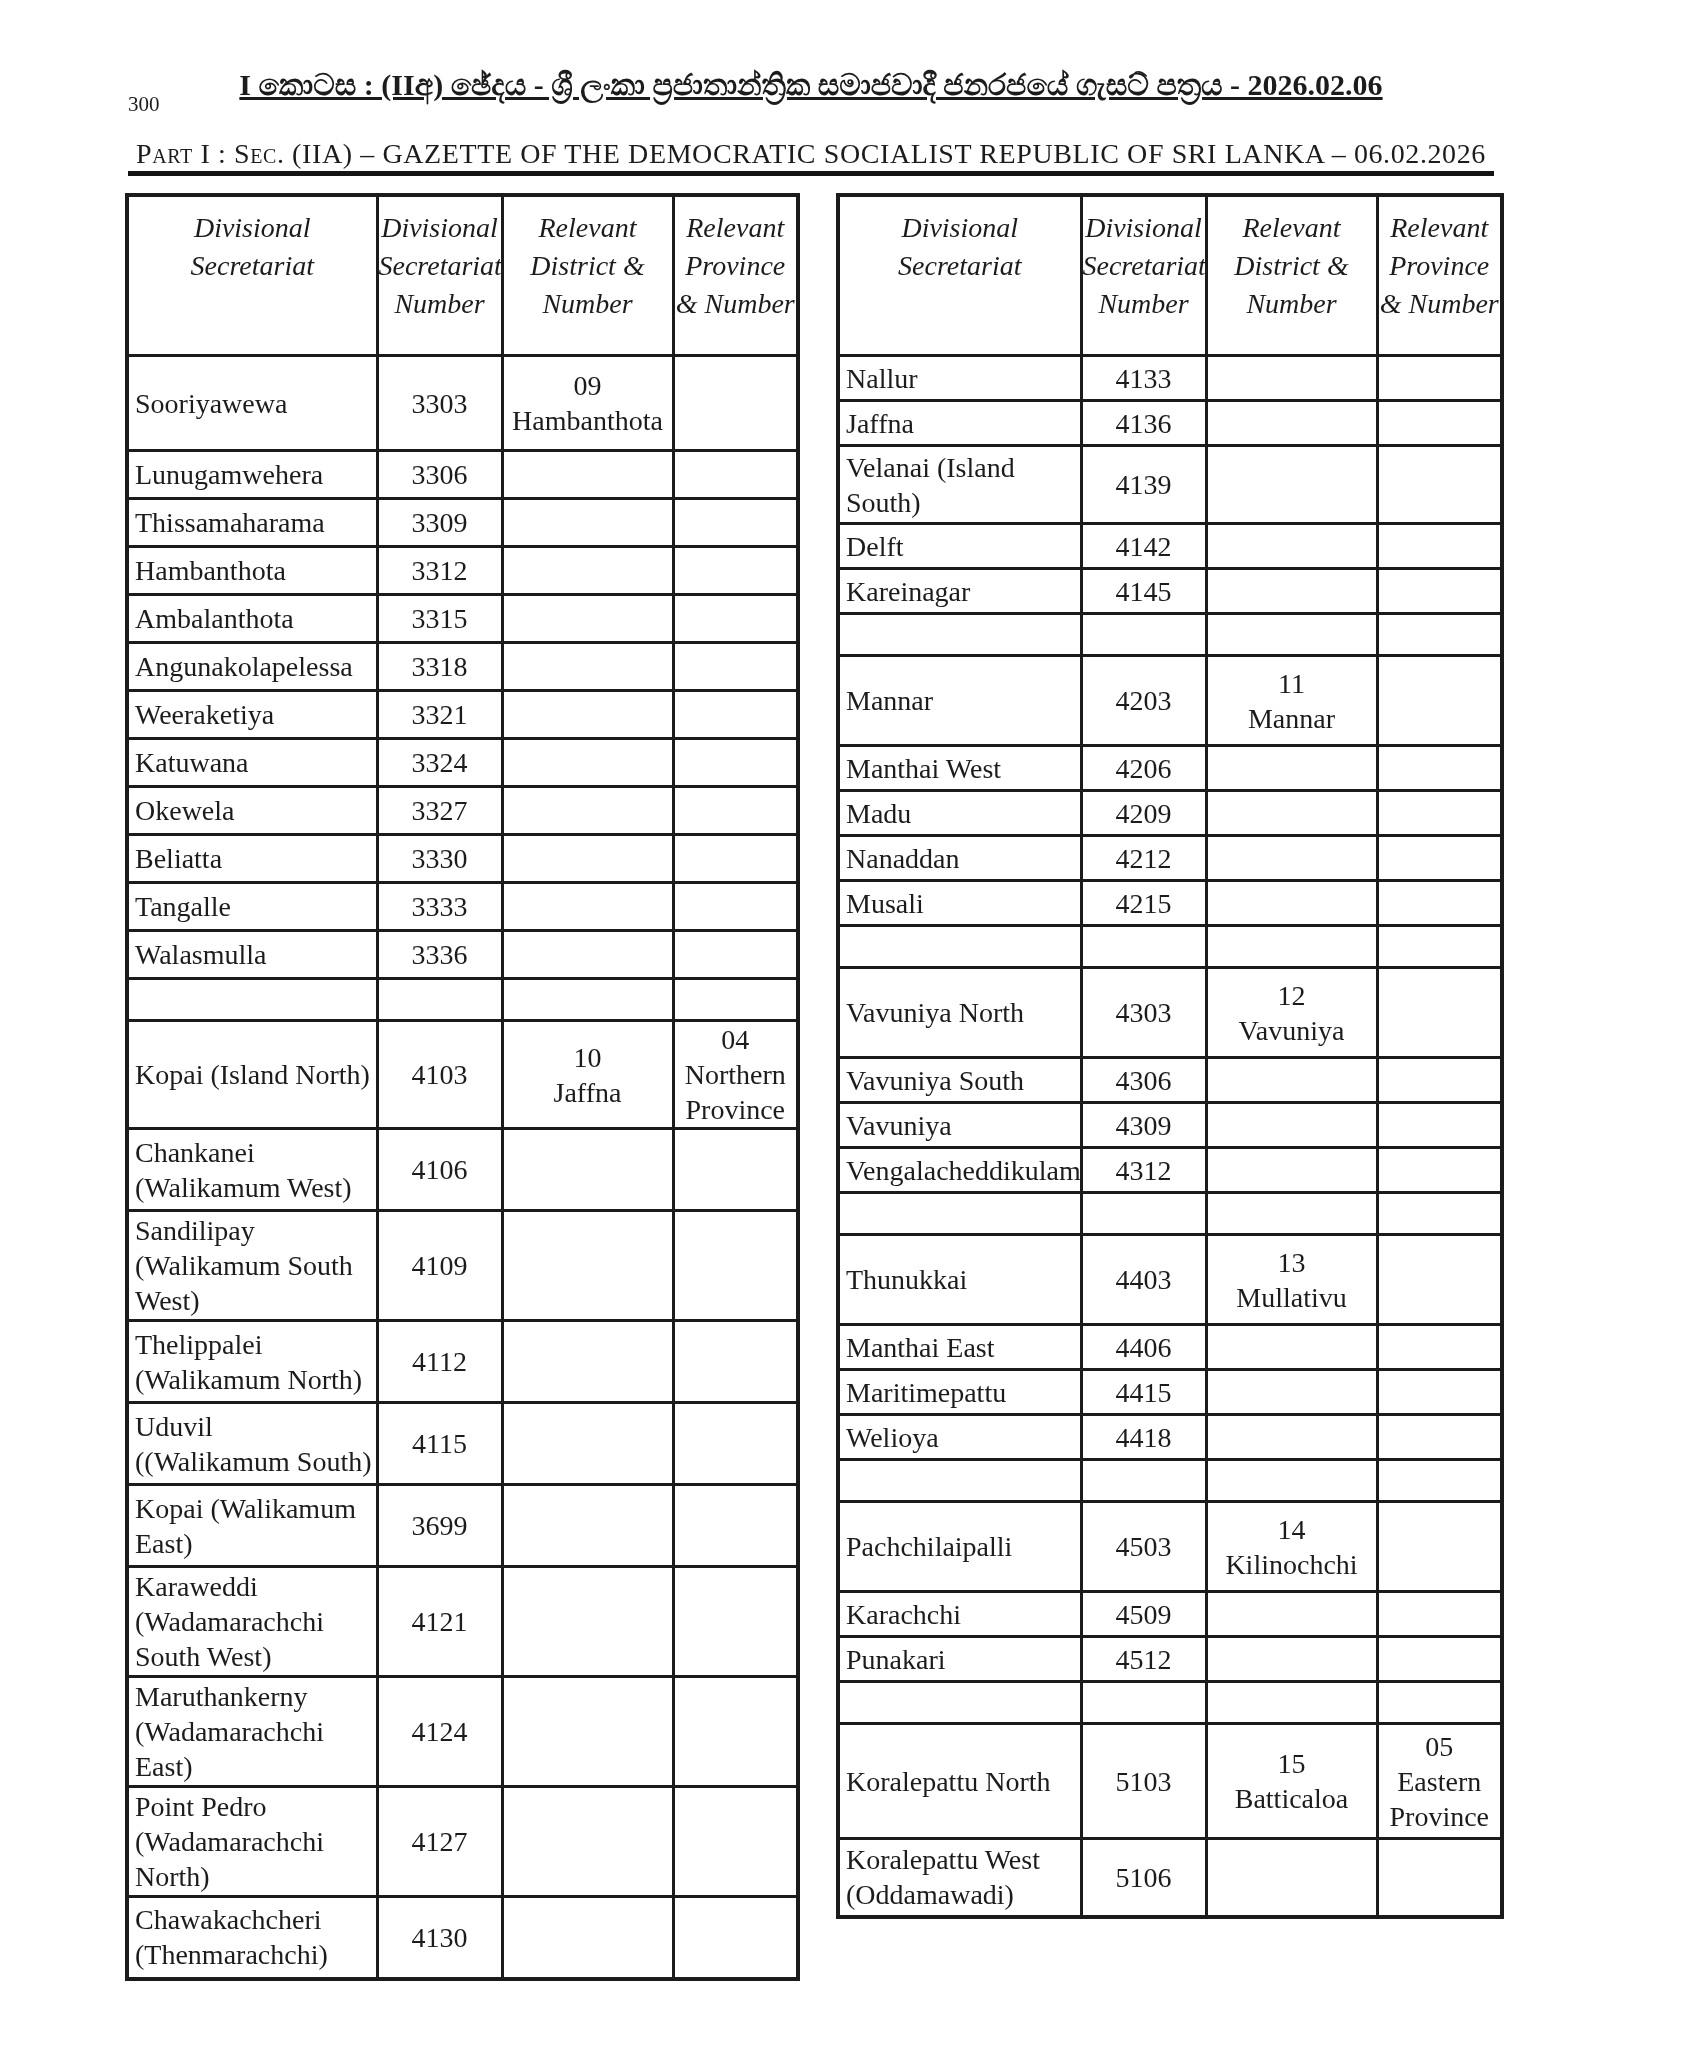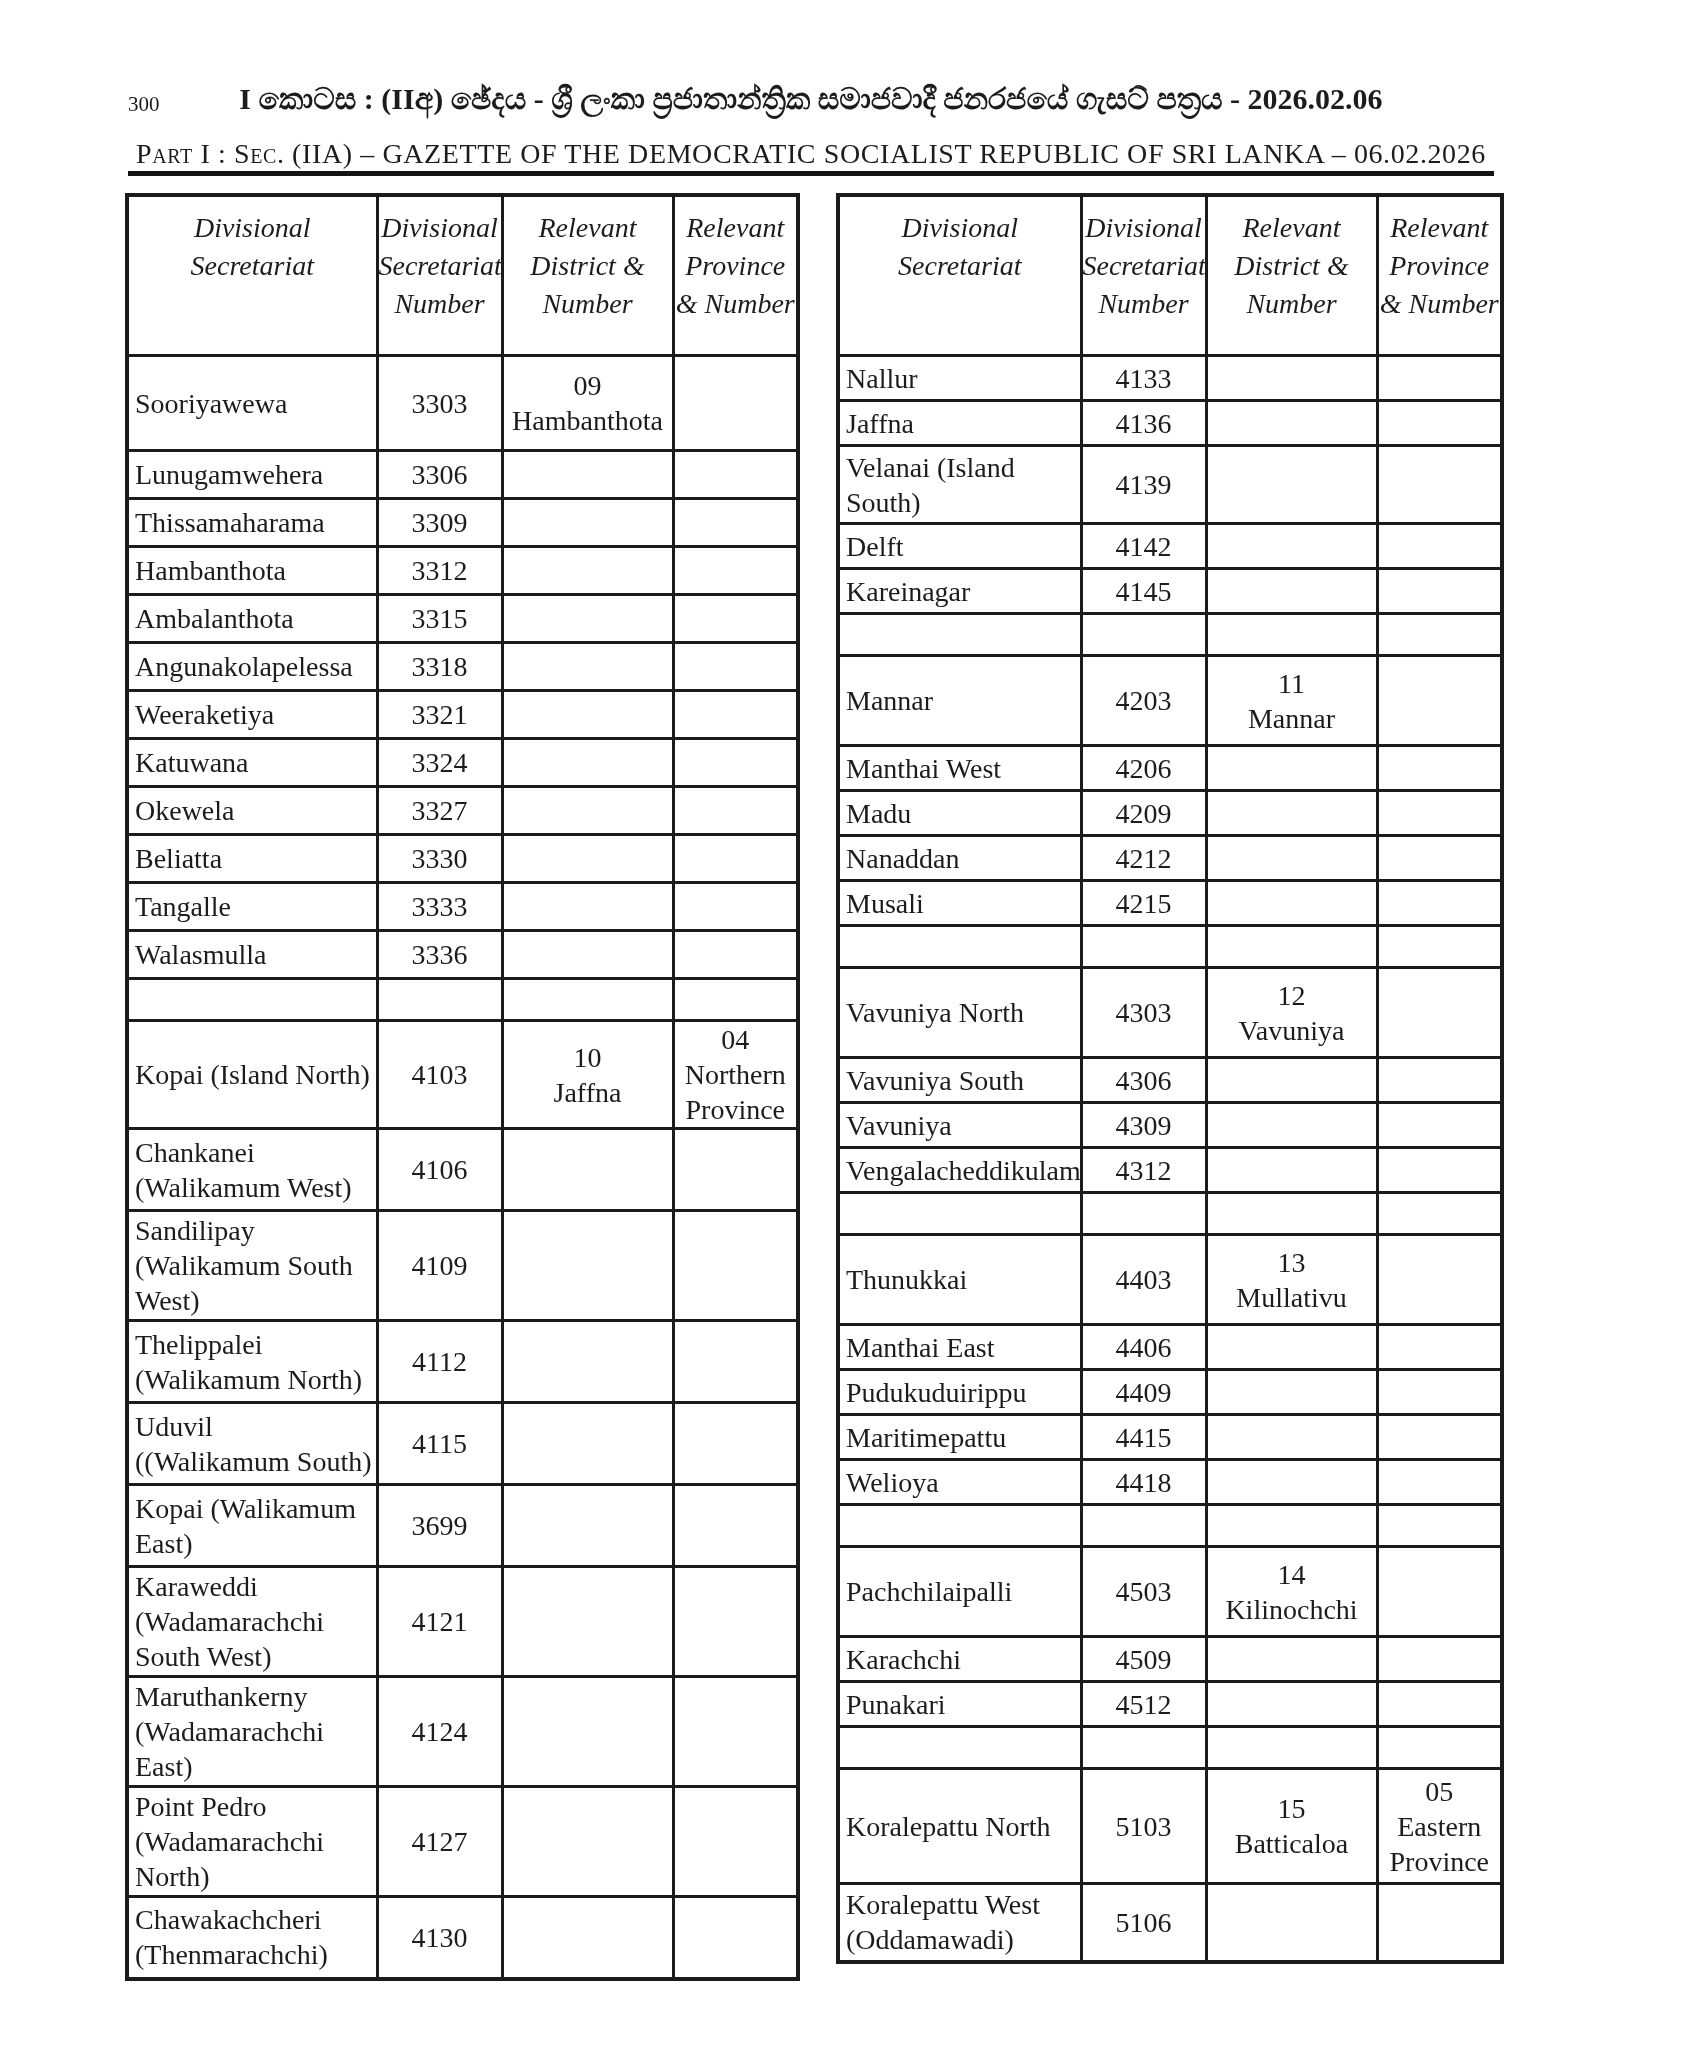--- a/index.html
+++ b/index.html
@@ -7,23 +7,24 @@
     width: 1700px; height: 2068px; position: relative;
     background: #ffffff; color: #1c1c1c;
     font-family: "Liberation Serif", serif;
     overflow: hidden;
   }
   .page-number {
     position: absolute; left: 128px; top: 92px;
     font-size: 21px;
   }
   .header-sinhala {
-    position: absolute; left: 128px; width: 1366px; top: 82px;
+    position: absolute; left: 128px; width: 1366px; top: 68px;
     text-align: center; font-size: 30px; font-weight: bold;
     white-space: nowrap;
+    text-decoration: underline;
   }
   .header-english {
     position: absolute; left: 128px; width: 1366px; top: 138px;
     text-align: center; font-size: 28px;
     font-variant: small-caps; letter-spacing: 0.6px;
     white-space: nowrap;
   }
   .header-rule {
     position: absolute; left: 128px; top: 171px;
     width: 1366px; height: 5px; background: #141414;
@@ -386,26 +387,20 @@
 Mullativu</td>
         <td></td>
       </tr>
       <tr class="single">
         <td>Manthai East</td>
         <td>4406</td>
         <td></td>
         <td></td>
       </tr>
       <tr class="single">
-        <td>Pudukuduirippu</td>
-        <td>4409</td>
-        <td></td>
-        <td></td>
-      </tr>
-      <tr class="single">
         <td>Maritimepattu</td>
         <td>4415</td>
         <td></td>
         <td></td>
       </tr>
       <tr class="single">
         <td>Welioya</td>
         <td>4418</td>
         <td></td>
         <td></td>

